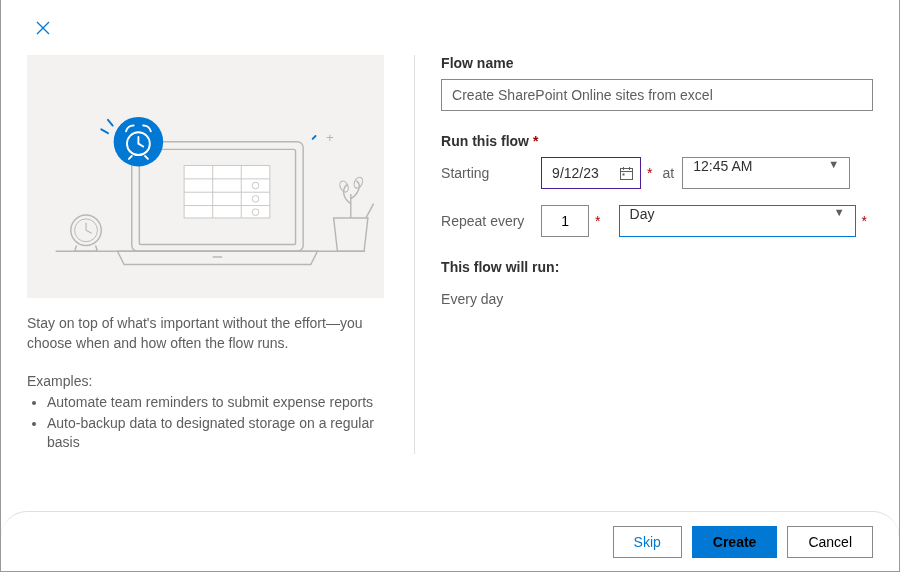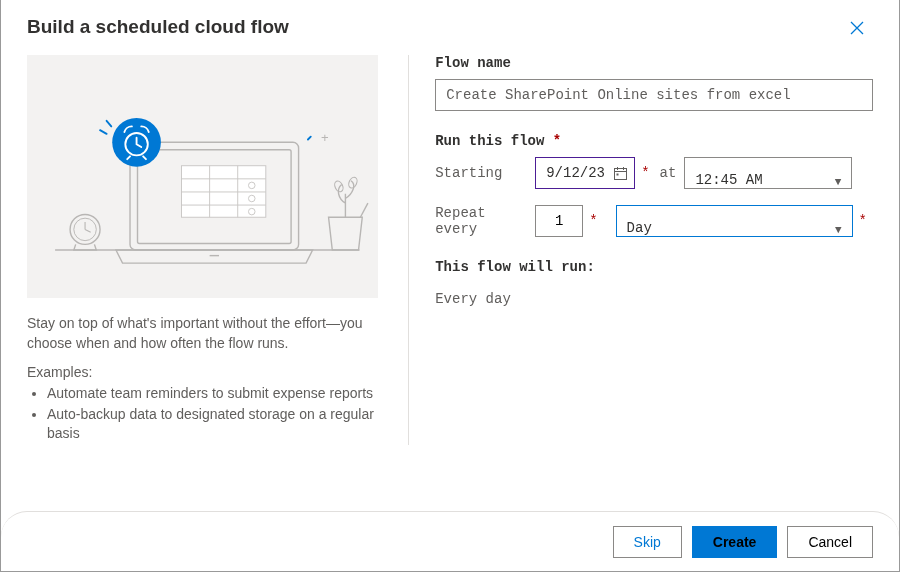--- a/index.html
+++ b/index.html
@@ -46,39 +46,38 @@
       width: 100%;
       height: 243px;
       background: #f3f2f1;
       margin-bottom: 16px;
       position: relative;
       overflow: hidden;
     }
     .desc {
       color: #605e5c;
       line-height: 1.4;
-      margin-bottom: 11px;
+      margin-bottom: 20px;
     }
     .examples-heading {
       color: #605e5c;
       margin-bottom: 4px;
     }
     .examples-list {
       list-style: disc;
       padding-left: 20px;
       color: #605e5c;
     }
     .examples-list li {
       margin-bottom: 2px;
       line-height: 1.35;
     }
     .right-pane {
       flex: 1;
       padding-left: 26px;
-      font-family: Liberation Mono, monospace;
     }
     .field-group { margin-bottom: 22px; }
     .field-label {
       font-weight: 600;
       color: #323130;
       margin-bottom: 8px;
       display: block;
     }
     .req { color: #a80000; }
     .txt-input {
@@ -111,21 +110,21 @@
     }
     .req-star {
       color: #a80000;
       margin: 0 6px;
     }
     .at-label { margin: 0 8px 0 4px; color: #605e5c; }
     .time-select, .unit-select {
       height: 32px;
       border: 1px solid #8a8886;
       display: flex;
-      align-items: flex-end;
+      align-items: flex-start;
       justify-content: space-between;
       padding: 0 10px;
     }
     .time-select { width: 168px; }
     .repeat-num {
       width: 48px;
       height: 32px;
       border: 1px solid #8a8886;
       text-align: center;
       font-family: inherit;
@@ -170,21 +169,20 @@
       background: #0078d4;
       border-color: #0078d4;
       color: #000000;
       font-weight: 600;
     }
   </style>
 </head>
 <body>
 
 <div class="header">
-  <div class="title">Build a scheduled cloud flow</div>
   <div class="close-x">
     <svg width="16" height="16" viewBox="0 0 16 16">
         <path d="M2 2 L14 14 M14 2 L2 14" stroke="#0078d4" stroke-width="1.3" fill="none"></path>
       </svg>
   </div>
 </div>
 
 <div class="content">
   <div class="left-pane">
     <div class="illustration">

